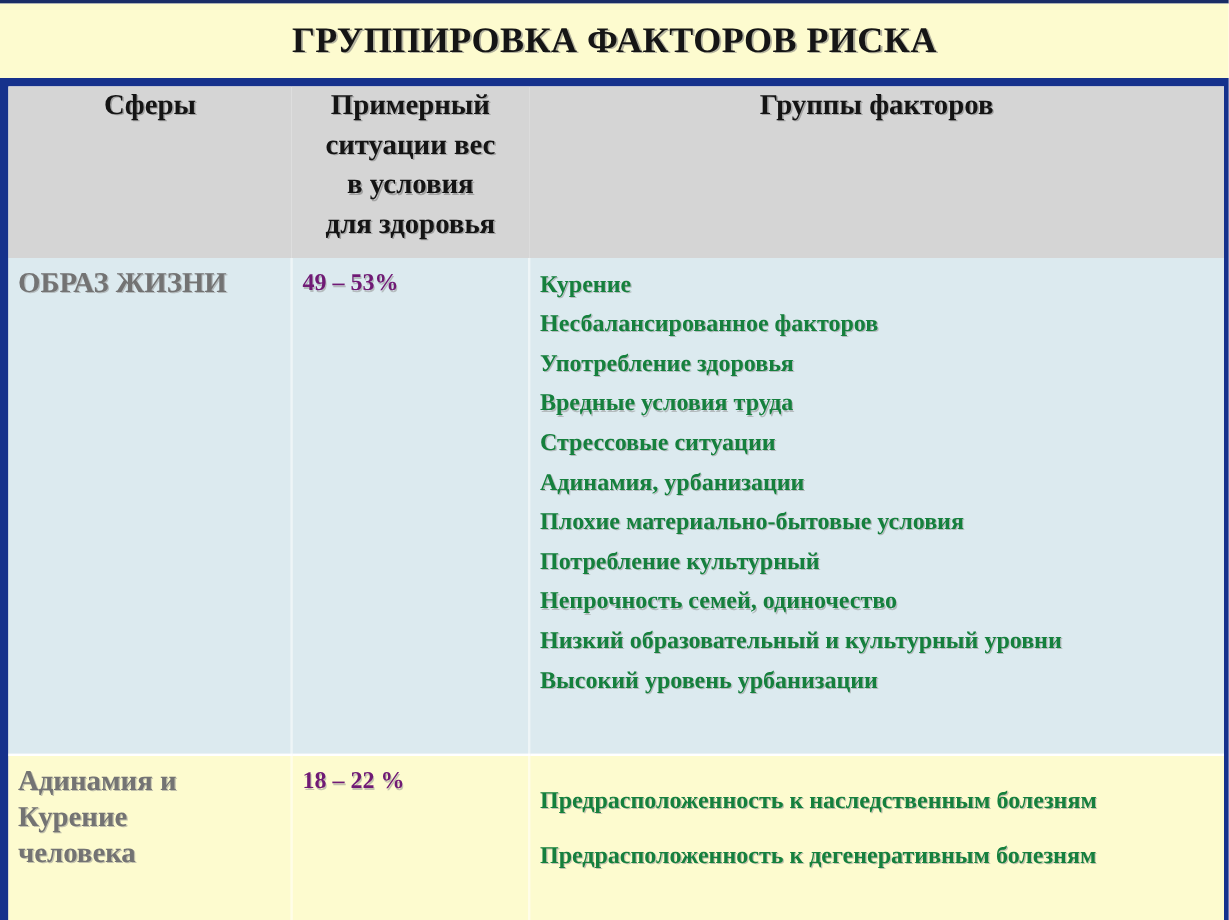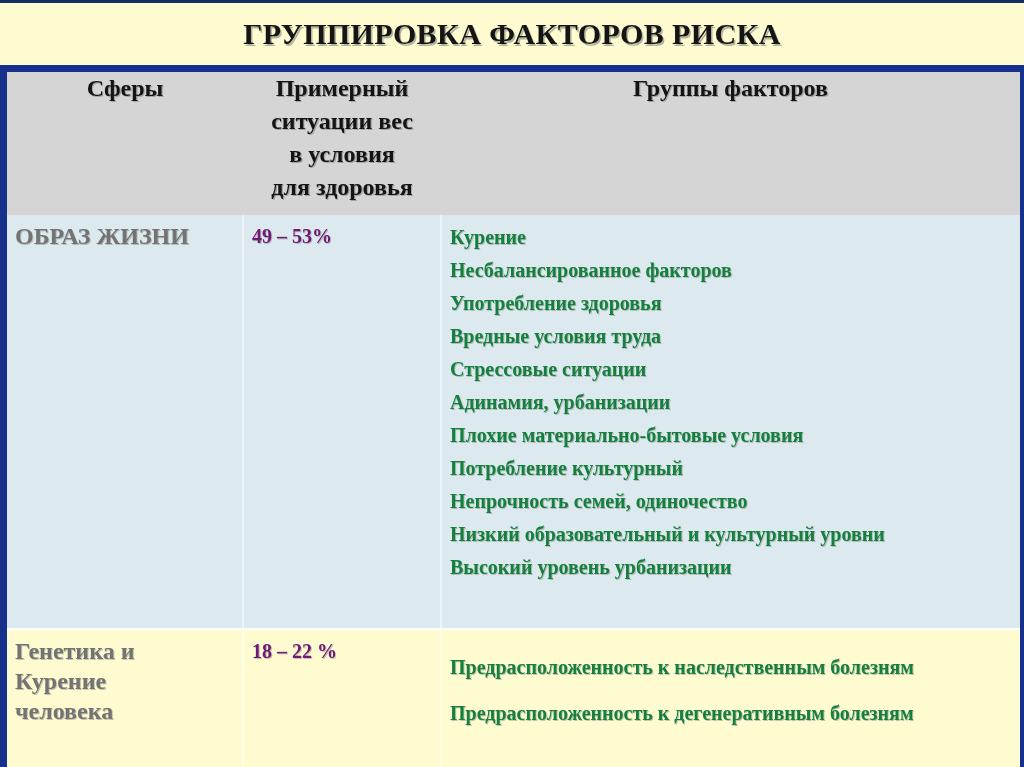--- a/index.html
+++ b/index.html
@@ -244,21 +244,21 @@
                 <li>Высокий уровень урбанизации</li>
               </ul>
             </div>
           </td>
         </tr>
 
         <tr class="row-genetics">
           <td>
             <div class="cell-pad">
               <div class="cell-label">
-                <span class="line">Генетика и</span>
+                <span class="line">Адинамия и</span>
                 <span class="line">Курение</span>
                 <span class="line">человека</span>
               </div>
             </div>
           </td>
           <td>
             <div class="cell-pad">
               <div class="weight-value">18 – 22 %</div>
             </div>
           </td>

